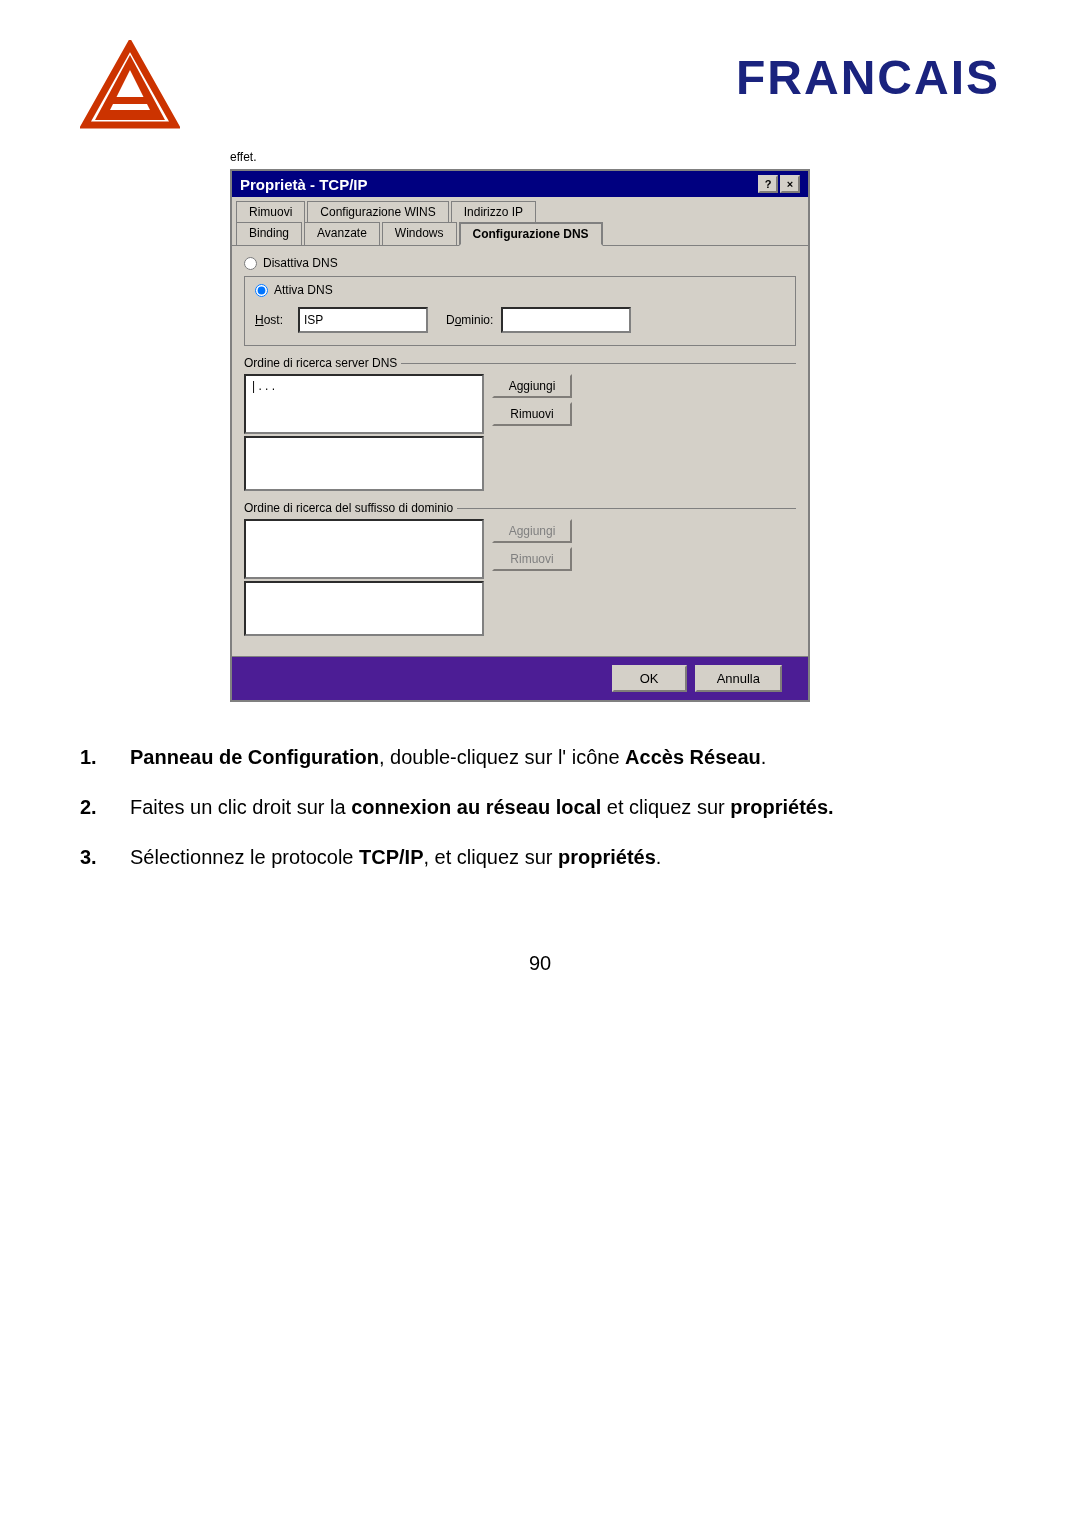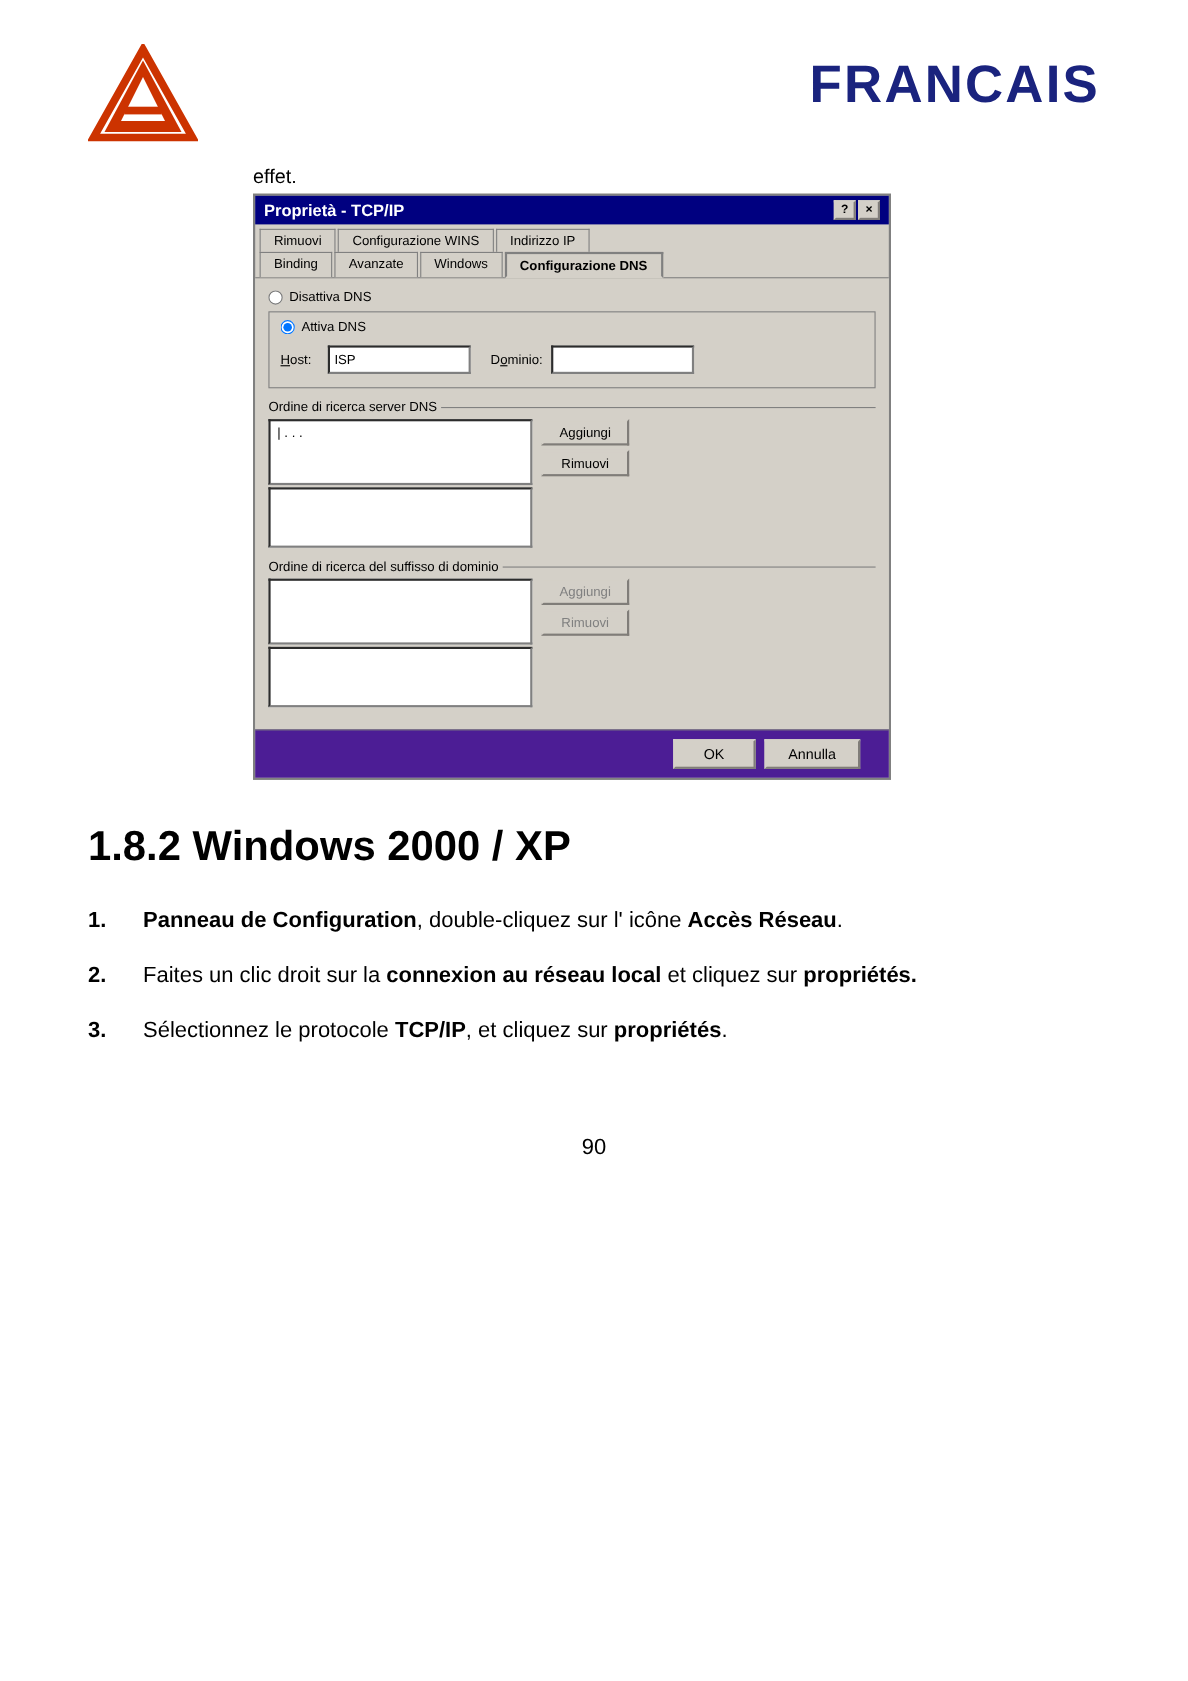--- a/index.html
+++ b/index.html
@@ -33,21 +33,21 @@
       font-size: 48px;
       font-weight: bold;
       color: #1a237e;
       letter-spacing: 2px;
       padding-top: 10px;
     }
 
     
     .effet-text {
       padding: 0 80px 5px 230px;
-      font-size: 18px;
+      font-size: 12px;
       color: #000;
     }
 
     
     .dialog-wrapper {
       padding: 0 80px 0 230px;
     }
 
     .dialog {
       border: 2px solid #808080;
@@ -418,21 +418,20 @@
     </div>
 
     <div class="dialog-footer">
       <button class="footer-button">OK</button>
       <button class="footer-button">Annulla</button>
     </div>
   </div>
 </div>
 
 <div class="main-content">
-  <h2 class="section-heading">1.8.2 Windows 2000 / XP</h2>
 
   <ol class="numbered-list">
     <li>
       <span class="list-number">1.</span>
       <span class="list-text">
         <b>Panneau de Configuration</b>, double-cliquez sur l' icône <b>Accès Réseau</b>.
       </span>
     </li>
     <li>
       <span class="list-number">2.</span>

